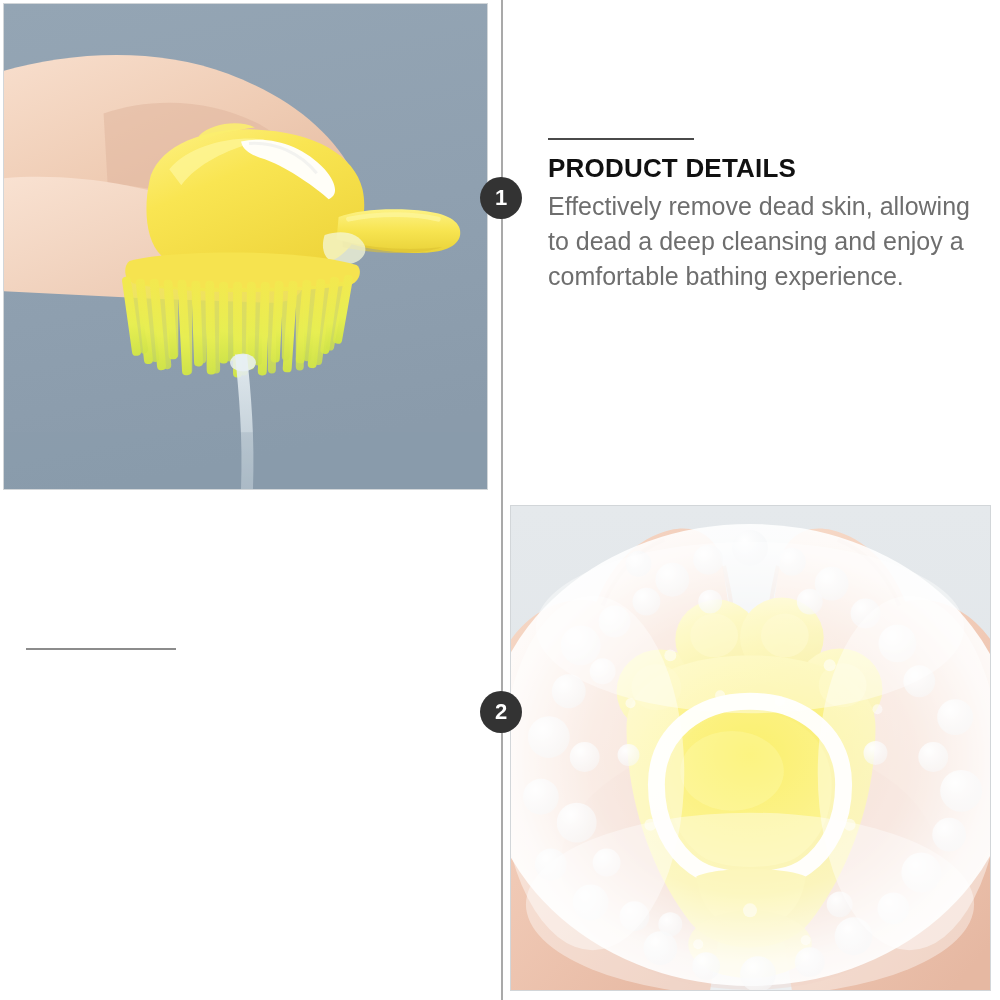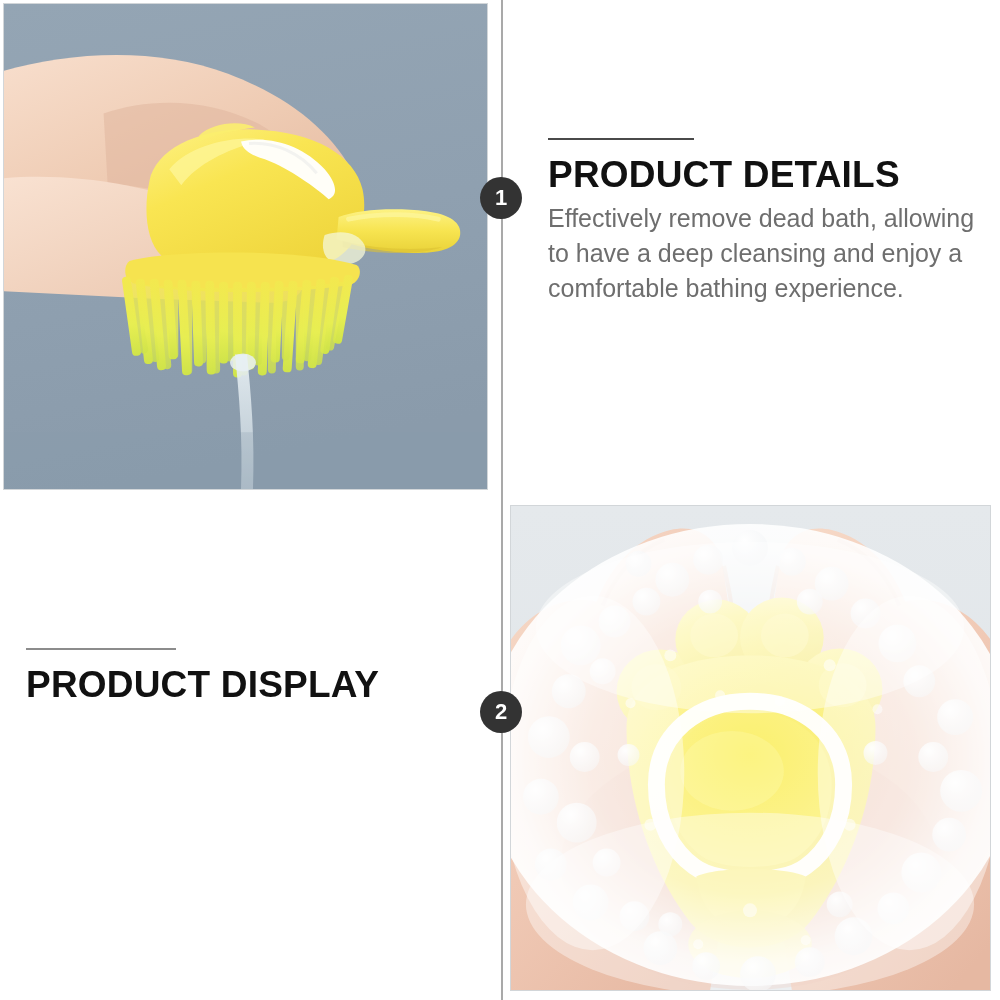--- a/index.html
+++ b/index.html
@@ -55,21 +55,21 @@
 
   .rule {
     height: 2px;
     background: #4a4a4a;
     margin: 0 0 14px 0;
   }
   #text-details .rule { width: 146px; }
   #text-display .rule { width: 150px; background: #8c8c8c; }
 
   .heading {
-    font-size: 37px;
+    font-size: 26px;
     font-weight: bold;
     color: #111111;
     letter-spacing: 0.2px;
     margin: 0 0 6px 0;
     line-height: 1.12;
     white-space: nowrap;
   }
   .body-copy {
     font-size: 25px;
     color: #6e6e6e;
@@ -229,26 +229,25 @@
     </svg>
   </div>
 
   <div class="badge" id="badge-1">
     <span>1</span>
   </div>
 
   <div class="text-block" id="text-details">
     <div class="rule"></div>
     <h2 class="heading">PRODUCT DETAILS</h2>
-    <p class="body-copy">Effectively remove dead bath, allowing to have a deep cleansing and enjoy a comfortable bathing experience.</p>
+    <p class="body-copy">Effectively remove dead skin, allowing to dead a deep cleansing and enjoy a comfortable bathing experience.</p>
   </div>
 
   <div class="text-block" id="text-display">
     <div class="rule"></div>
-    <h2 class="heading">PRODUCT DISPLAY</h2>
   </div>
 
   <div class="badge" id="badge-2">
     <span>2</span>
   </div>
 
   <div class="photo" id="photo-paw-foam">
     <svg viewBox="0 0 481 486" preserveAspectRatio="xMidYMid slice">
       <defs>
         <linearGradient id="bg2" x1="0" y1="0" x2="0" y2="1">

